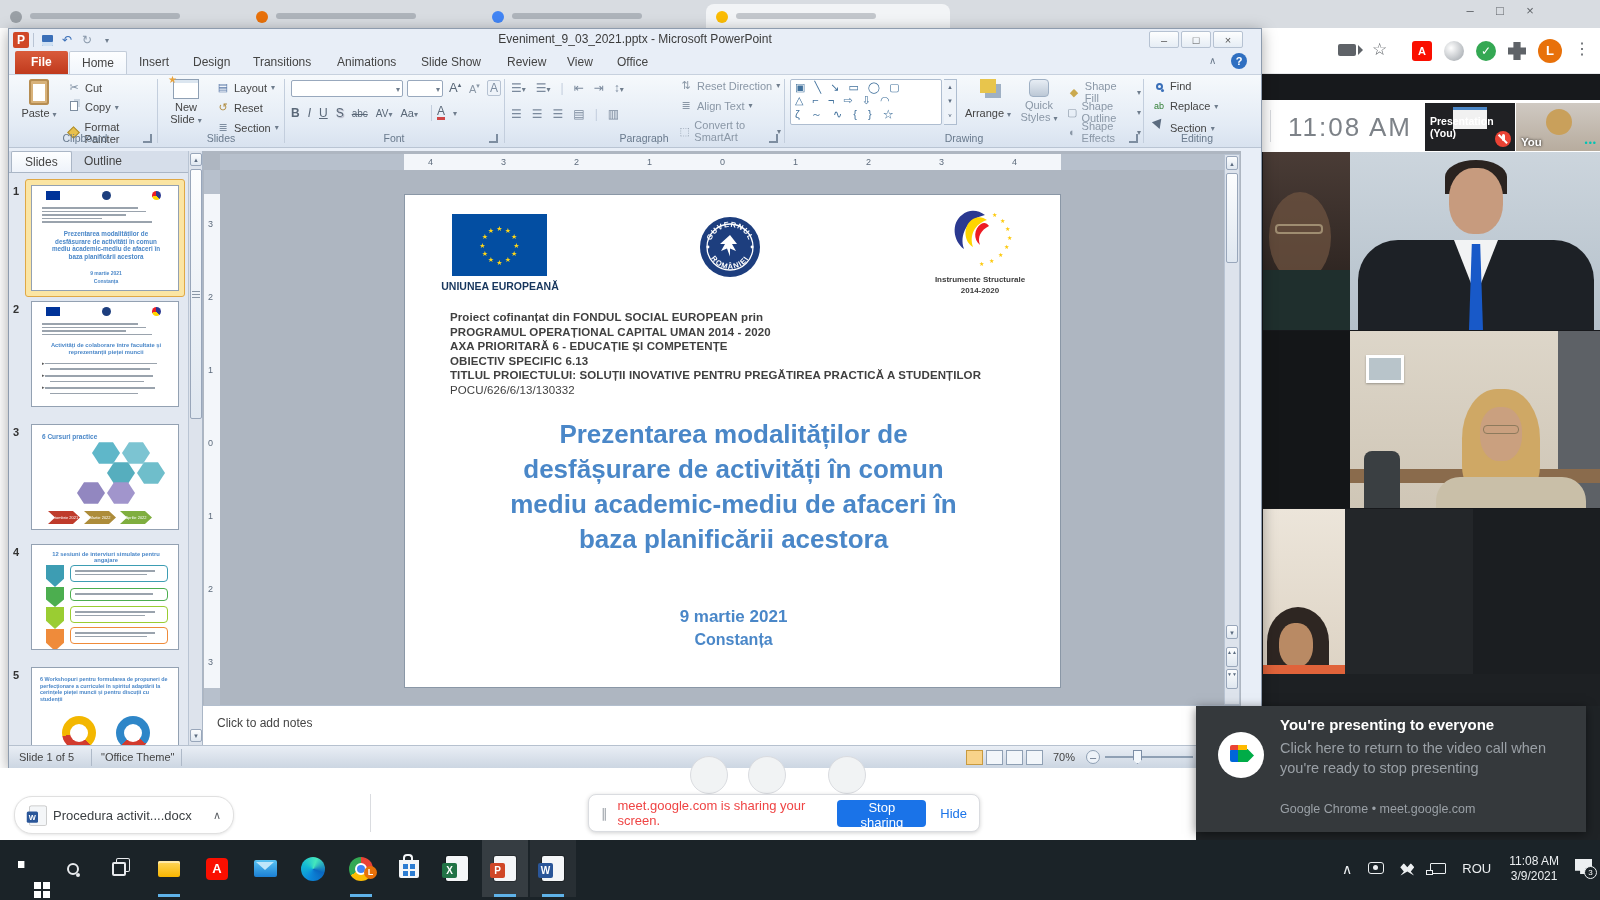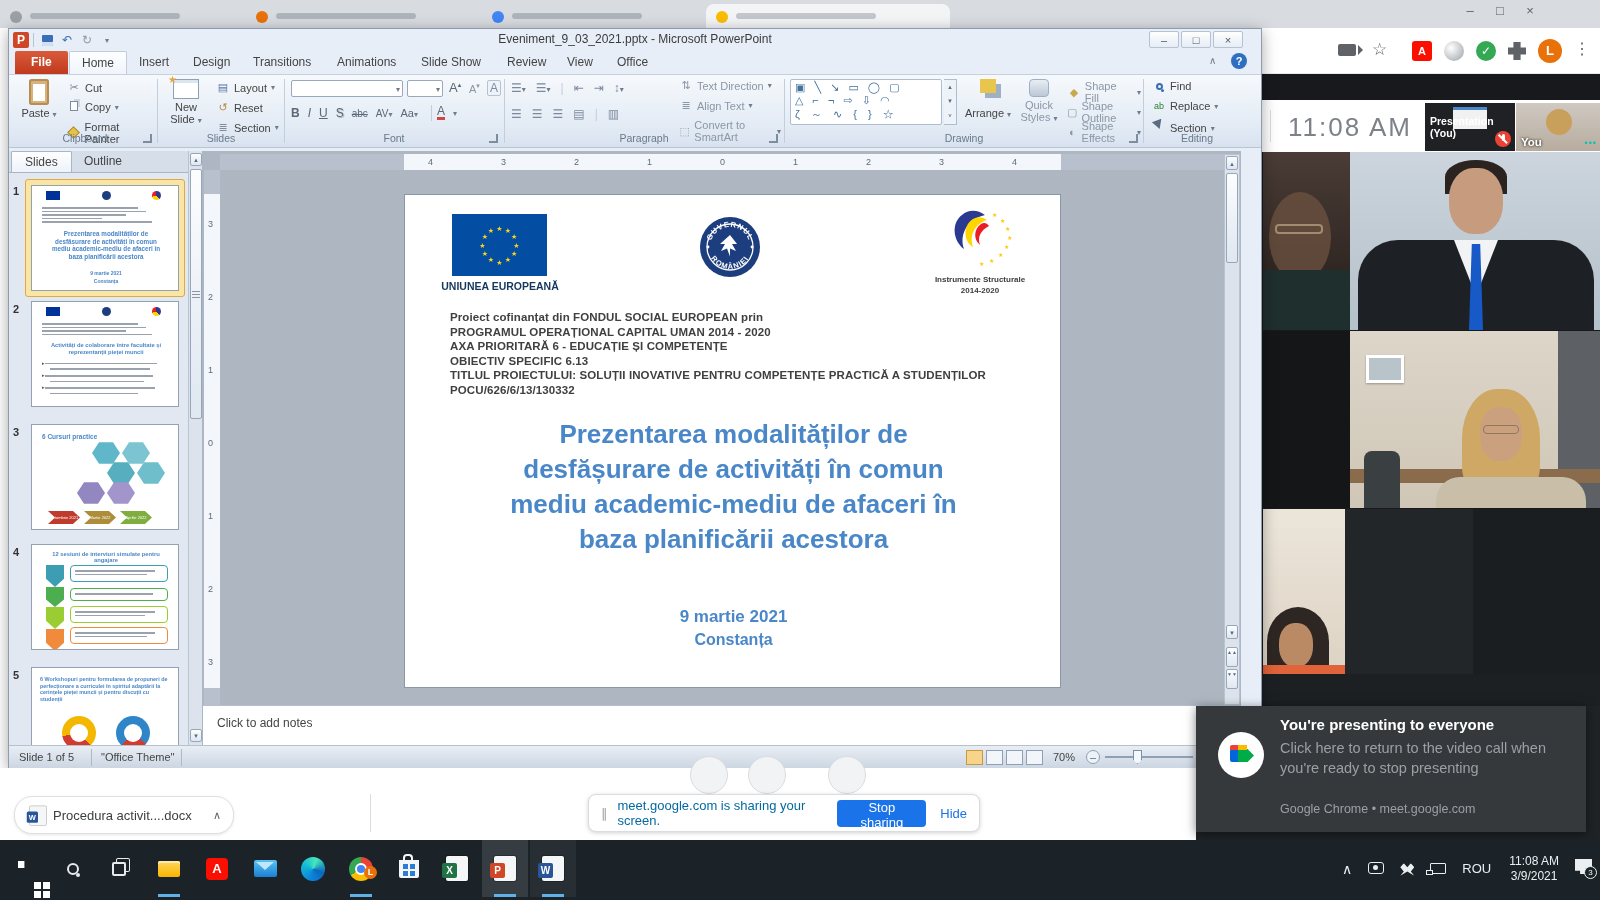--- a/index.html
+++ b/index.html
@@ -333,21 +333,21 @@
         <div class="abs f" style="left:4px;top:32px;gap:10px;color:#7b8a9d;font-size:12px;">
           <span>☰</span>
           <span>☰</span>
           <span>☰</span>
           <span>▤</span>
           <span style="color:#c3cedd;">|</span>
           <span>▥</span>
         </div>
         <div class="rbtn-s dim" style="left:172px;top:4px;">
             <span class="ic12">⇅</span>
-            <span>Text Direction</span>
+            <span>Reset Direction</span>
             <span class="caret">▾</span>
           </div>
         <div class="rbtn-s dim" style="left:172px;top:24px;">
             <span class="ic12">≣</span>
             <span>Align Text</span>
             <span class="caret">▾</span>
           </div>
         <div class="rbtn-s dim" style="left:172px;top:44px;">
             <span class="ic12">⬚</span>
             <span>Convert to SmartArt</span>
@@ -605,22 +605,22 @@
           </svg>
         </div>
         <div class="abs" style="left:505px;top:80px;width:140px;text-align:center;font-size:8px;font-weight:bold;color:#3b3b3b;">Instrumente Structurale</div>
         <div class="abs" style="left:505px;top:91px;width:140px;text-align:center;font-size:8px;font-weight:bold;color:#3b3b3b;">2014-2020</div>
 
         <div class="abs" style="left:45px;top:115px;width:560px;">
           <div class="prline">Proiect cofinanțat din FONDUL SOCIAL EUROPEAN  prin</div>
           <div class="prline">PROGRAMUL  OPERAȚIONAL CAPITAL UMAN 2014 - 2020</div>
           <div class="prline">AXA PRIORITARĂ 6 -  EDUCAȚIE ȘI COMPETENȚE</div>
           <div class="prline">OBIECTIV SPECIFIC 6.13</div>
-          <div class="prline" style="font-weight:bold;">TITLUL PROIECTULUI:  SOLUȚII INOVATIVE PENTRU COMPETENȚE PRACTICĂ A STUDENȚILOR</div>
-          <div class="prline" style="font-weight:bold;">POCU/626/6/13/130332</div>
+          <div class="prline" style="font-weight:bold;">TITLUL PROIECTULUI:  SOLUȚII INOVATIVE PENTRU PREGĂTIREA PRACTICĂ A STUDENȚILOR</div>
+          <div class="prline" style="font-weight:normal;">POCU/626/6/13/130332</div>
         </div>
 
         <div class="abs" style="left:0;top:222px;width:657px;">
           <div class="titleline">Prezentarea modalităților de</div>
           <div class="titleline">desfășurare de activități în comun</div>
           <div class="titleline">mediu academic-mediu de afaceri în</div>
           <div class="titleline">baza planificării acestora</div>
         </div>
         <div class="abs" style="left:0;top:412px;width:657px;text-align:center;font-size:17px;font-weight:bold;color:#4a87c8;">9 martie 2021</div>
         <div class="abs" style="left:0;top:436px;width:657px;text-align:center;font-size:16px;font-weight:bold;color:#4a87c8;">Constanța</div>
@@ -664,21 +664,21 @@
     <div id="dlchip">
       <span class="doc" style="transform:scale(.75);">
           <span class="sq" style="background:#2a5699;">W</span>
         </span>
       <span style="font-size:13px;color:#3c4043;margin-left:4px;" class="ell">Procedura activit....docx</span>
       <span style="margin-left:auto;font-size:11px;color:#5f6368;">∧</span>
     </div>
 
     <div id="sharebar">
       <span style="color:#9aa0a6;font-size:13px;margin-right:10px;">∥</span>
-      <span style="font-size:13px;color:#0369a1;">meet.google.com is sharing your screen.</span>
+      <span style="font-size:13px;color:#ef4444;">meet.google.com is sharing your screen.</span>
       <button id="stopbtn">Stop sharing</button>
       <span style="font-size:13px;color:#1a73e8;margin-left:14px;">Hide</span>
     </div>
   </div>
 
   <div class="abs" style="left:1196px;top:706px;width:404px;height:134px;background:#1f2326;"></div>
 
   <div id="notif" class="abs">
     <span class="abs cir" style="left:22px;top:26px;width:46px;height:46px;background:#fff;">
       <span class="abs" style="left:12px;top:17px;width:8px;height:13px;background:#0066da;border-radius:2px 0 0 2px;"></span>

